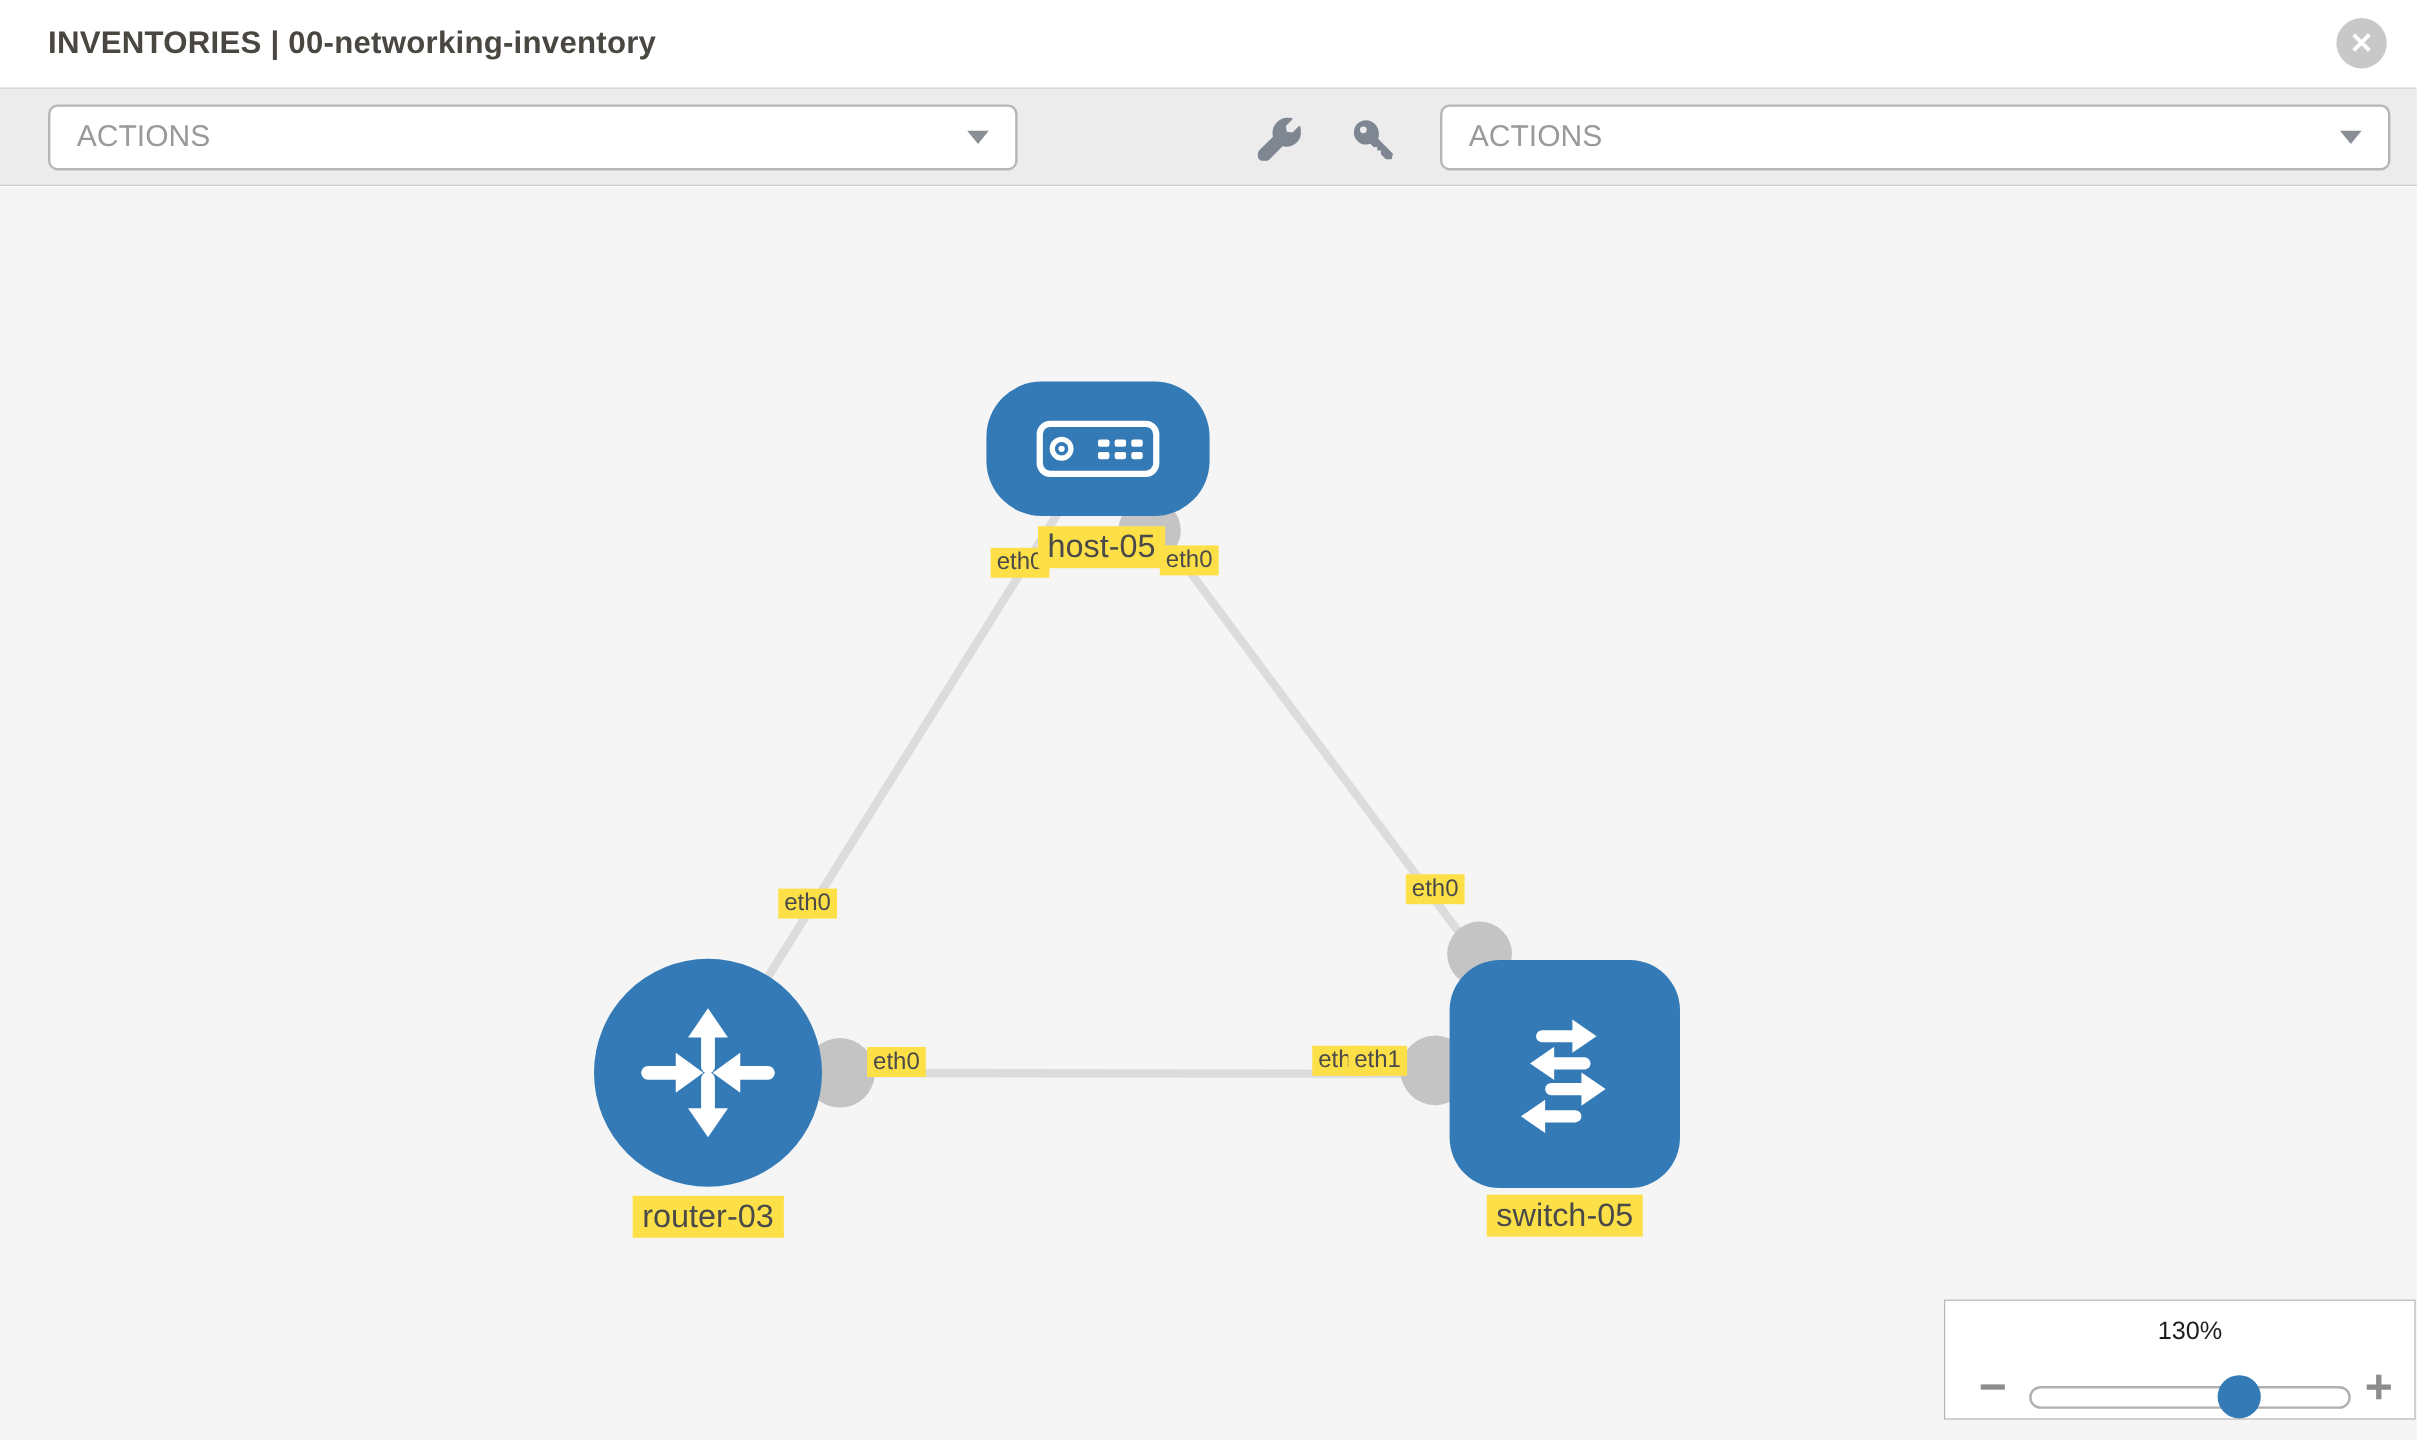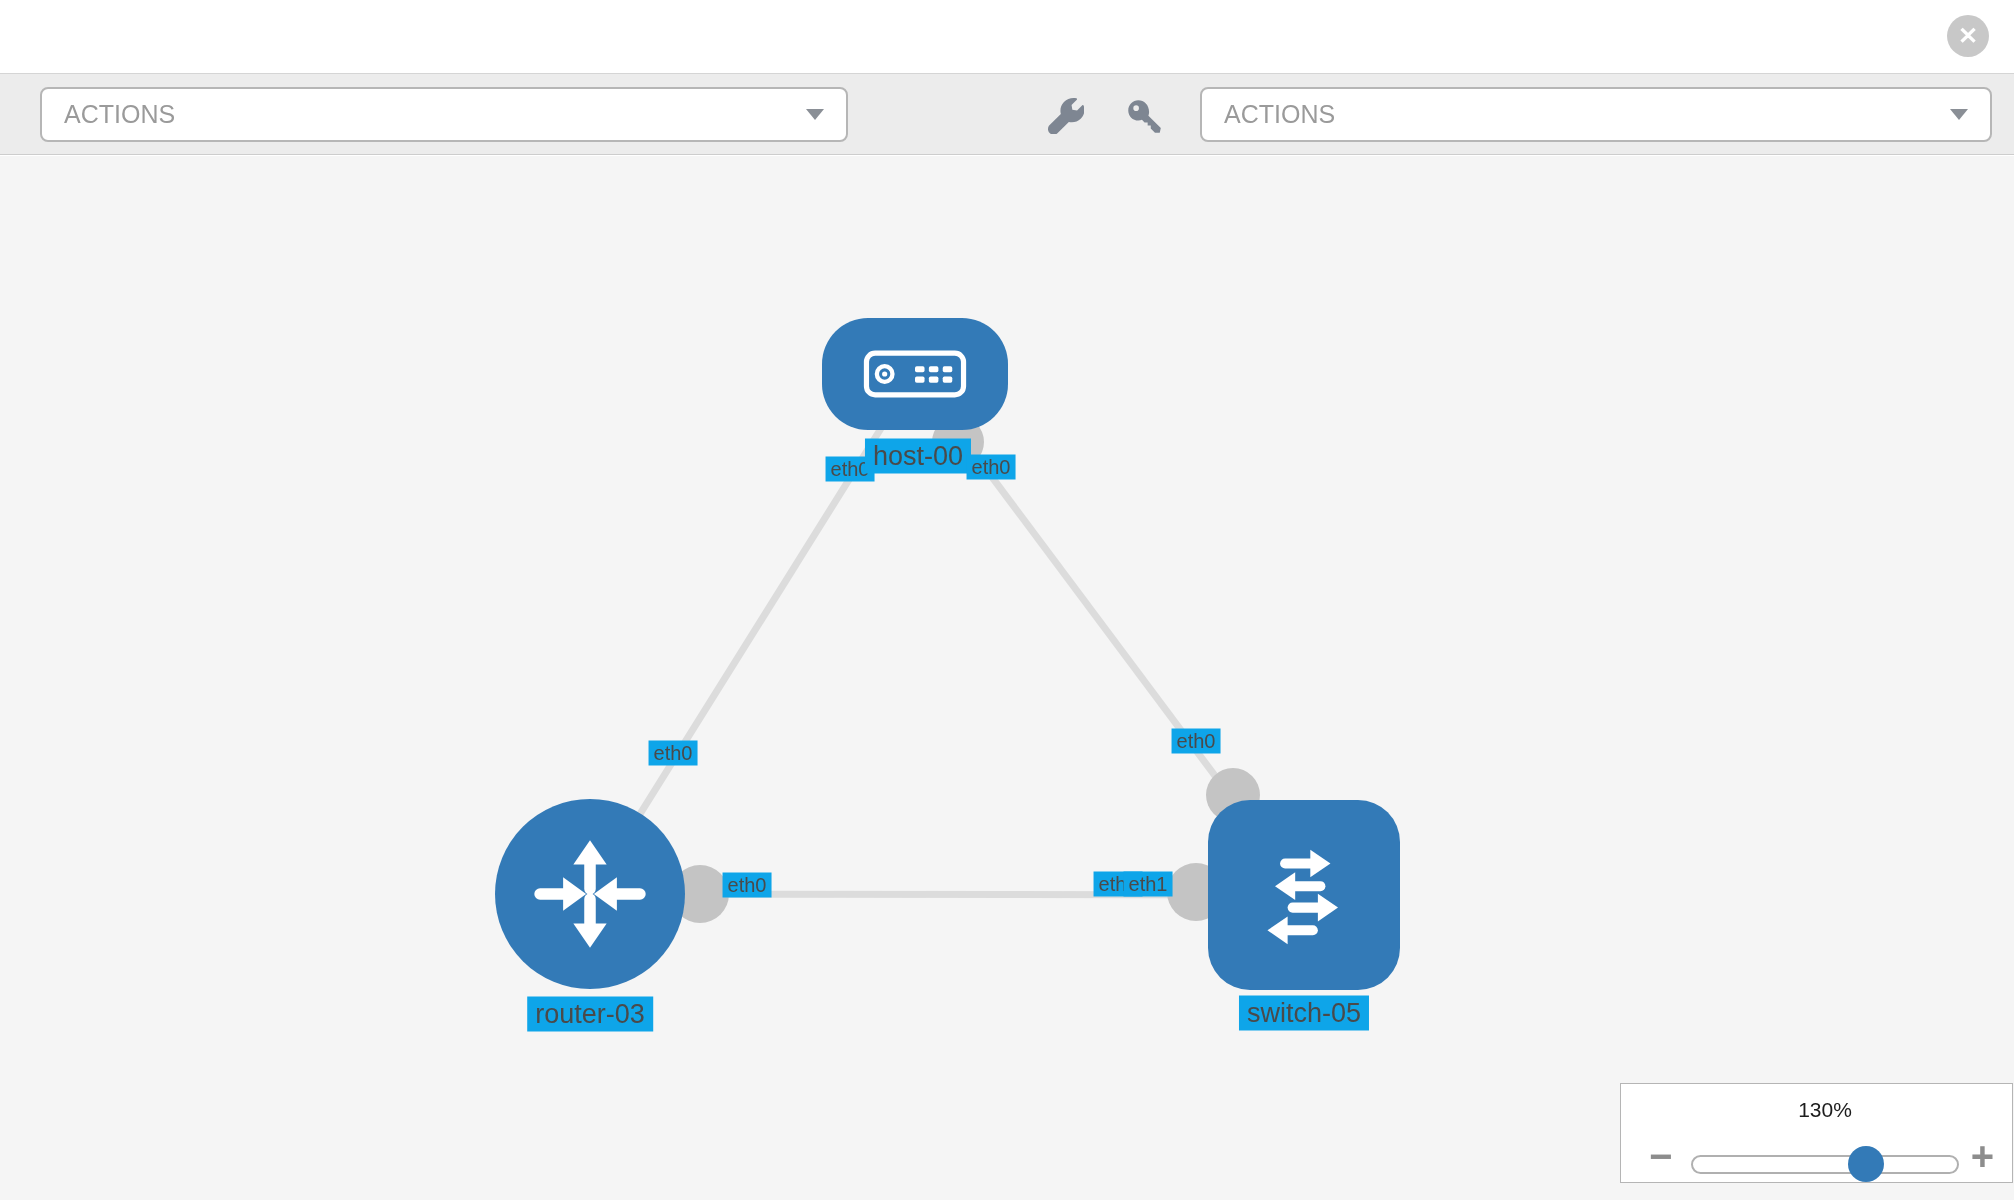--- a/index.html
+++ b/index.html
@@ -28,21 +28,21 @@
   .key { left:1126px; transform:scaleX(-1); }
 
   
   .canvas { position:absolute; left:0; top:156px; width:2014px; height:1044px; background:#f5f5f5; }
   .links-svg { position:absolute; left:0; top:0; z-index:1; }
   .port { position:absolute; background:#c4c4c4; border-radius:50%; z-index:3; }
   .node { position:absolute; background:#337ab7; z-index:4; display:flex; align-items:center; justify-content:center; cursor:pointer; }
   .node-host   { left:822px; top:162px; width:186px; height:112px; border-radius:46px; }
   .node-router { left:495px; top:643px; width:190px; height:190px; border-radius:50%; }
   .node-switch { left:1208px; top:644px; width:192px; height:190px; border-radius:42px; }
-  .lbl { position:absolute; transform:translate(-50%,-50%); background:#0ea5e9; white-space:nowrap;
+  .lbl { position:absolute; transform:translate(-50%,-50%); background:#fde047; white-space:nowrap;
          color:#4a4a4a; z-index:5; }
   .if-lbl   { font-size:20px; padding:1px 5px; }
   .node-lbl { font-size:27px; padding:2px 8px; }
   .if-front { z-index:6; }
 
   
   .zoom-panel { position:absolute; left:1620px; top:927px; width:393px; height:100px; background:#ffffff;
                 border:1px solid #b5b5b5; z-index:10; }
   .zoom-level { position:absolute; left:70px; top:14px; width:268px; text-align:center; font-size:21px; color:#1d1d1d; }
   .zoom-minus, .zoom-plus { position:absolute; top:52px; font-size:40px; font-weight:bold; color:#8d8d8d;
@@ -51,20 +51,21 @@
   .zoom-plus  { right:18px; }
   .zoom-track { position:absolute; left:70px; top:71px; width:268px; height:19px; background:#ffffff;
                 border:2px solid #b0b0b0; border-radius:10px; cursor:pointer; }
   .zoom-thumb { position:absolute; left:155px; top:-11px; width:36px; height:36px; border-radius:50%;
                 background:#337ab7; cursor:pointer; }
 </style>
 </head>
 <body>
 
 <div class="header">
+  <div class="page-title">INVENTORIES | 00-networking-inventory</div>
   <div class="close-btn">✕</div>
 </div>
 
 <div class="toolbar">
   <div class="select-box actions-box">
     <span>ACTIONS</span>
     <span class="caret"></span>
   </div>
 
   <svg class="tool-icon wrench" viewBox="0 0 512 512">
@@ -132,21 +133,21 @@
           <polygon points="27,43 43,32 43,54" stroke="none"></polygon>
         <line x1="41" y1="60" x2="63" y2="60"></line>
           <polygon points="77,60 61,49 61,71" stroke="none"></polygon>
         <line x1="57" y1="78" x2="35" y2="78"></line>
           <polygon points="21,78 37,67 37,89" stroke="none"></polygon>
       </g>
     </svg>
   </div>
 
   <div class="lbl if-lbl" style="left:850px; top:313px;">eth0</div>
-  <div class="lbl node-lbl" style="left:918px; top:300px;">host-00</div>
+  <div class="lbl node-lbl" style="left:918px; top:300px;">host-05</div>
   <div class="lbl if-lbl" style="left:991px; top:311px;">eth0</div>
 
   <div class="lbl if-lbl" style="left:673px; top:597px;">eth0</div>
   <div class="lbl if-lbl" style="left:747px; top:729px;">eth0</div>
 
   <div class="lbl if-lbl" style="left:1118px; top:728px;">eth0</div>
   <div class="lbl if-lbl if-front" style="left:1148px; top:728px;">eth1</div>
   <div class="lbl if-lbl" style="left:1196px; top:585px;">eth0</div>
 
   <div class="lbl node-lbl" style="left:590px; top:858px;">router-03</div>

